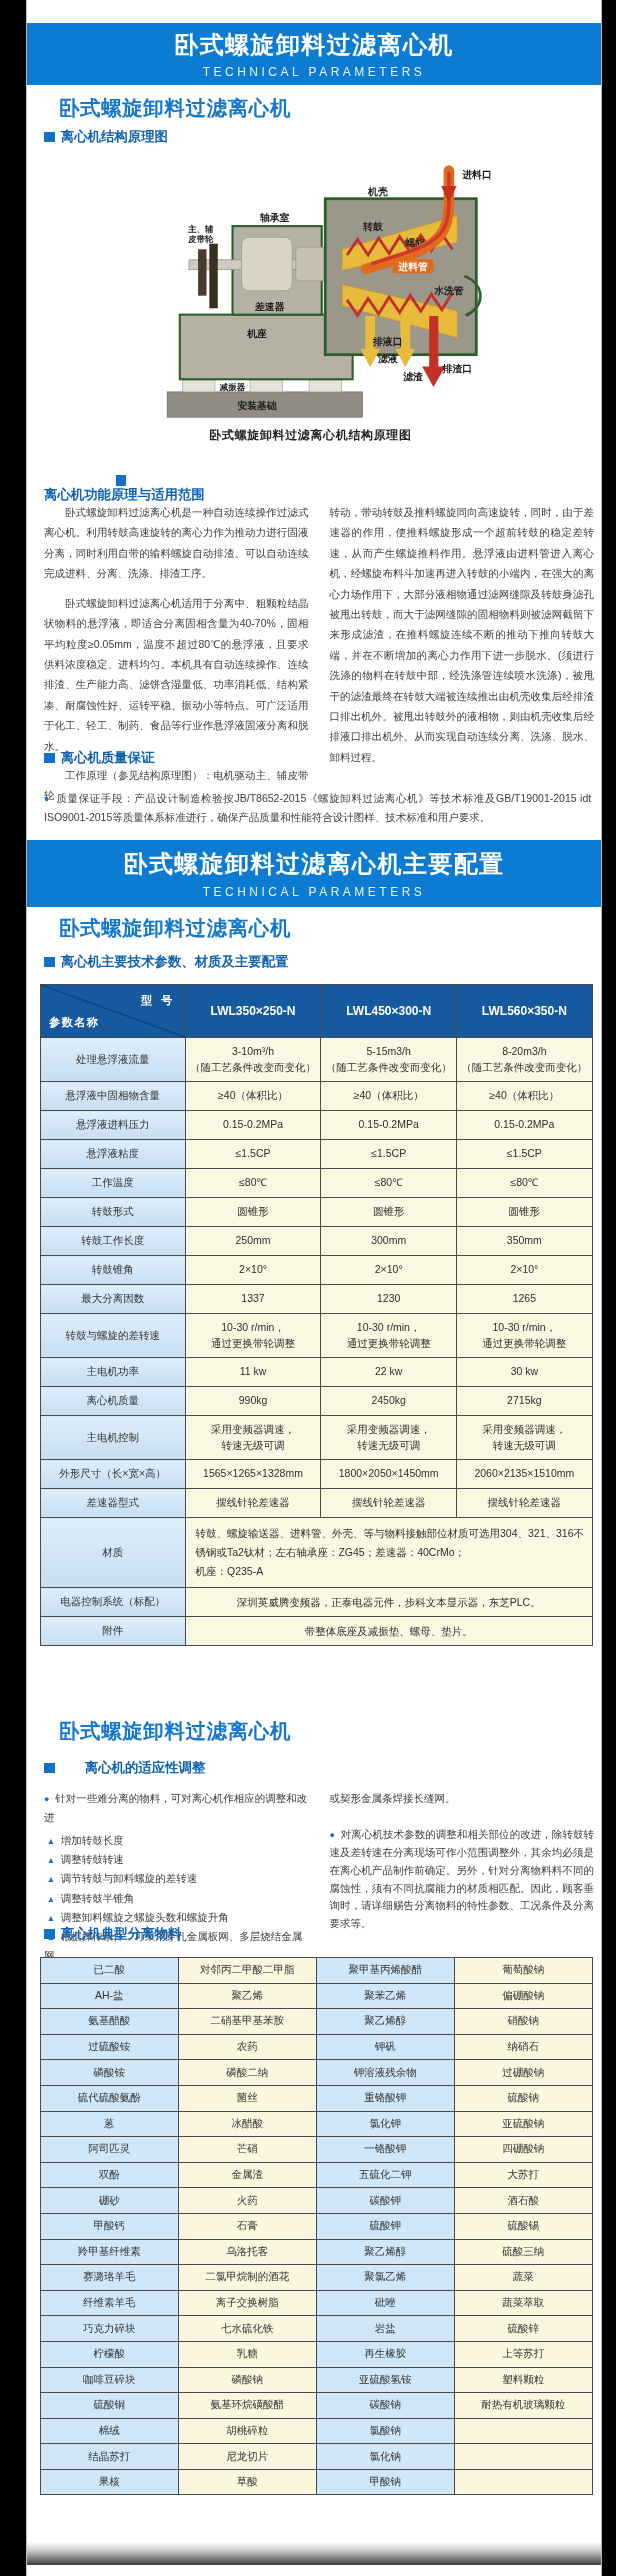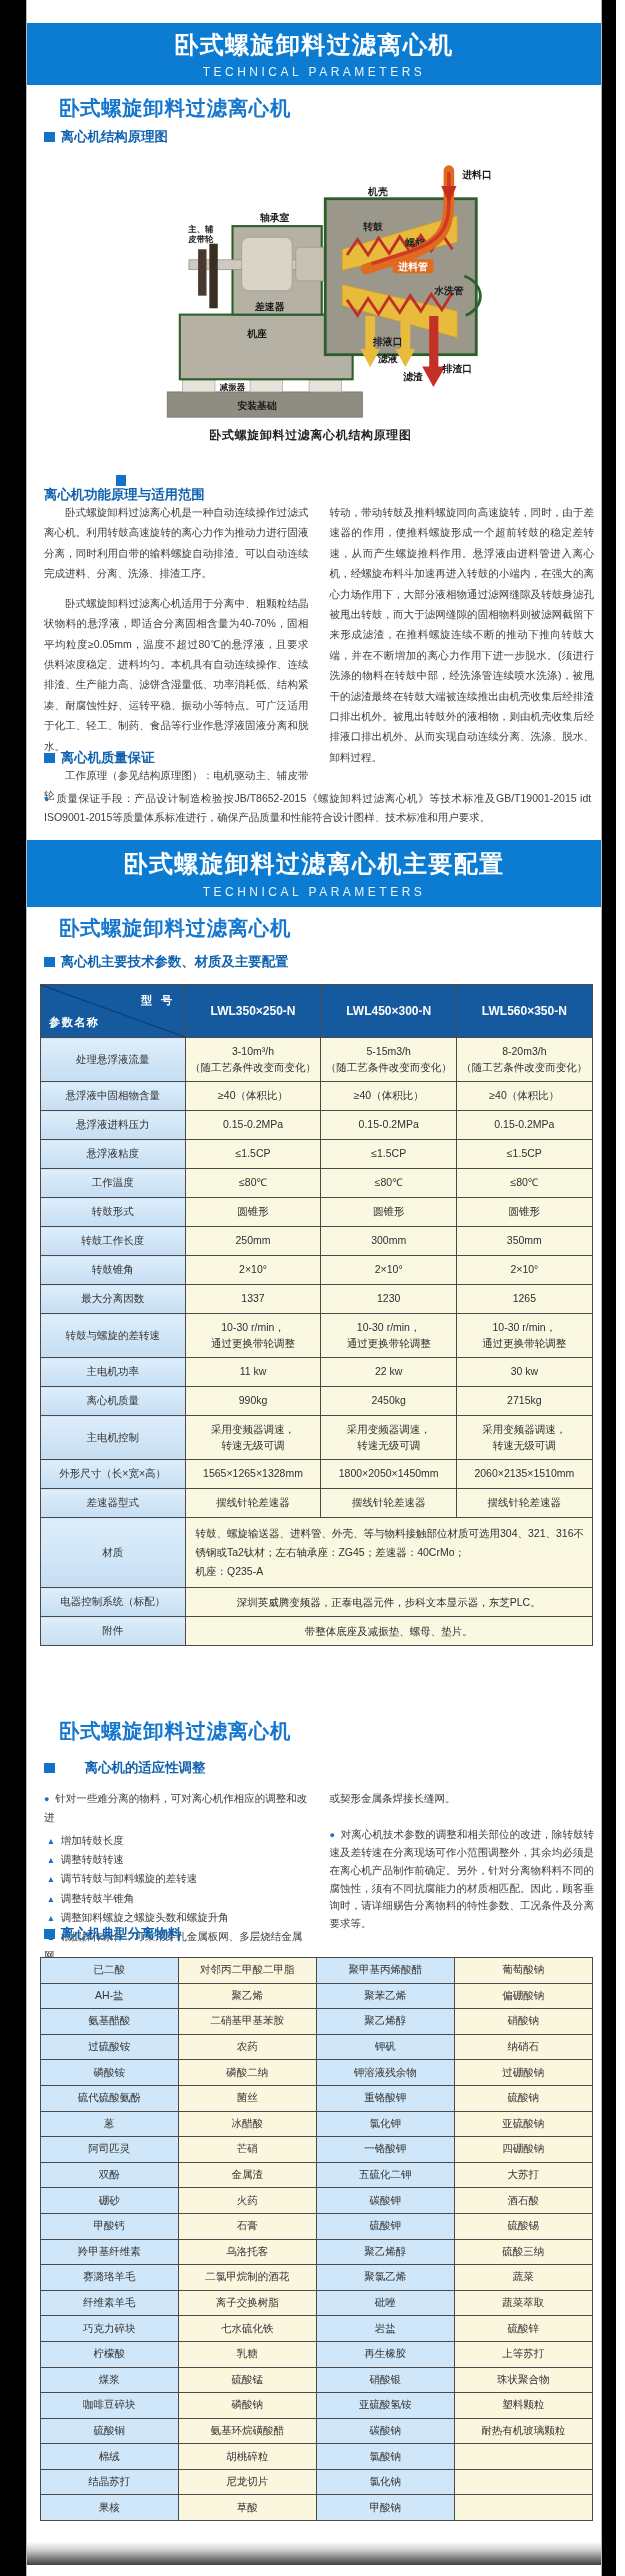--- a/index.html
+++ b/index.html
@@ -438,26 +438,20 @@
             <td class="mblue">岩盐</td>
             <td class="myellow">硫酸锌</td>
           </tr>
           <tr>
             <td class="mblue">柠檬酸</td>
             <td class="myellow">乳糖</td>
             <td class="mblue">再生橡胶</td>
             <td class="myellow">上等苏打</td>
           </tr>
           <tr>
-            <td class="mblue">煤浆</td>
-            <td class="myellow">硫酸锰</td>
-            <td class="mblue">硝酸银</td>
-            <td class="myellow">珠状聚合物</td>
-          </tr>
-          <tr>
             <td class="mblue">咖啡豆碎块</td>
             <td class="myellow">磷酸钠</td>
             <td class="mblue">亚硫酸氢铵</td>
             <td class="myellow">塑料颗粒</td>
           </tr>
           <tr>
             <td class="mblue">硫酸铜</td>
             <td class="myellow">氨基环烷磺酸醋</td>
             <td class="mblue">碳酸钠</td>
             <td class="myellow">耐热有机玻璃颗粒</td>

